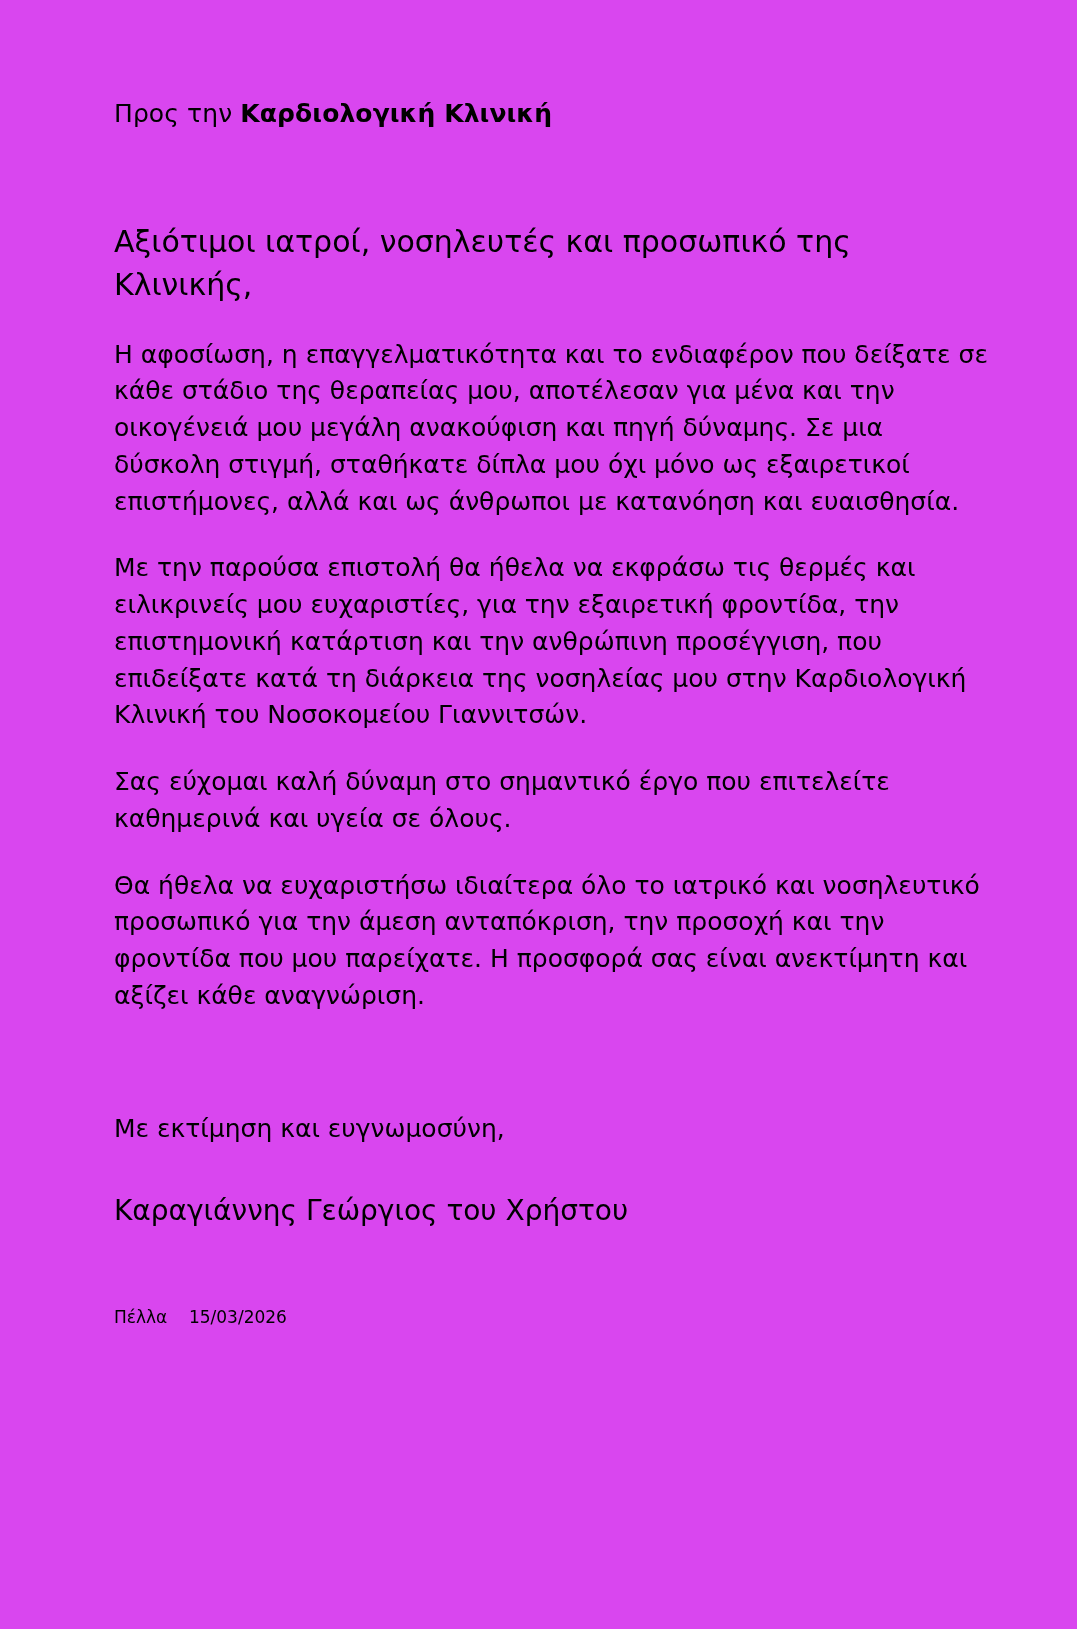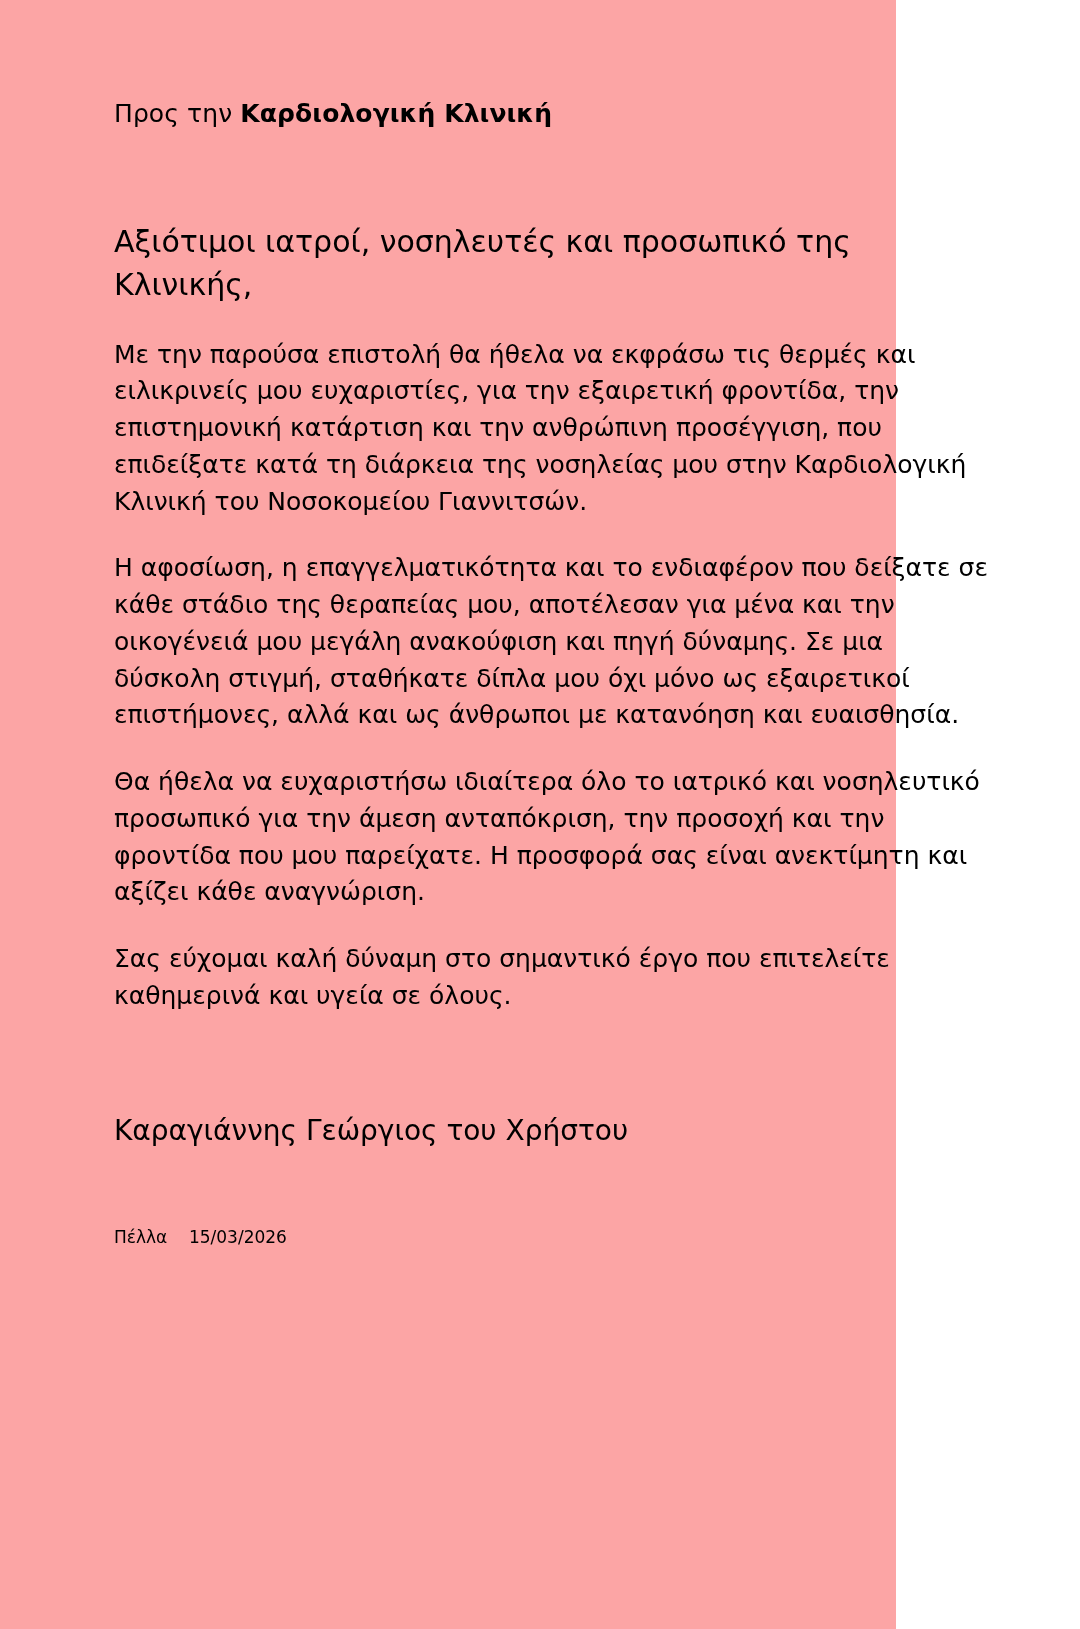--- a/index.html
+++ b/index.html
@@ -10,23 +10,23 @@
   }
   body {
     width: 1080px;
     height: 1629px;
     font-family: "DejaVu Sans", "Liberation Sans", sans-serif;
     color: #000000;
     -webkit-font-smoothing: antialiased;
   }
   .page {
     position: relative;
-    width: 896px;
+    width: 1077px;
     height: 1629px;
-    background: #fca5a5;
+    background: #d946ef;
     box-sizing: border-box;
     padding: 96px 96px 0 114px;
   }
   .letter {
     width: 880px;
   }
   .addressee {
     font-size: 25px;
     line-height: 1.42;
     margin: 0 0 0 0;
@@ -87,25 +87,26 @@
 
     <div class="addressee">
       <span class="line"><span>Προς την </span><span class="strong">Καρδιολογική Κλινική</span></span>
     </div>
 
     <div class="spacer-after-address"></div>
 
     <p class="greeting">Αξιότιμοι ιατροί, νοσηλευτές και προσωπικό της Κλινικής,</p>
 
     <div class="body-block">
+      <p class="para">Η αφοσίωση, η επαγγελματικότητα και το ενδιαφέρον που δείξατε σε κάθε στάδιο της θεραπείας μου, αποτέλεσαν για μένα και την οικογένειά μου μεγάλη ανακούφιση και πηγή δύναμης. Σε μια δύσκολη στιγμή, σταθήκατε δίπλα μου όχι μόνο ως εξαιρετικοί επιστήμονες, αλλά και ως άνθρωποι με κατανόηση και ευαισθησία.</p>
       <p class="para">Με την παρούσα επιστολή θα ήθελα να εκφράσω τις θερμές και ειλικρινείς μου ευχαριστίες, για την εξαιρετική φροντίδα, την επιστημονική κατάρτιση και την ανθρώπινη προσέγγιση, που επιδείξατε κατά τη διάρκεια της νοσηλείας μου στην Καρδιολογική Κλινική του Νοσοκομείου Γιαννιτσών.</p>
-      <p class="para">Η αφοσίωση, η επαγγελματικότητα και το ενδιαφέρον που δείξατε σε κάθε στάδιο της θεραπείας μου, αποτέλεσαν για μένα και την οικογένειά μου μεγάλη ανακούφιση και πηγή δύναμης. Σε μια δύσκολη στιγμή, σταθήκατε δίπλα μου όχι μόνο ως εξαιρετικοί επιστήμονες, αλλά και ως άνθρωποι με κατανόηση και ευαισθησία.</p>
+      <p class="para">Σας εύχομαι καλή δύναμη στο σημαντικό έργο που επιτελείτε καθημερινά και υγεία σε όλους.</p>
       <p class="para">Θα ήθελα να ευχαριστήσω ιδιαίτερα όλο το ιατρικό και νοσηλευτικό προσωπικό για την άμεση ανταπόκριση, την προσοχή και την φροντίδα που μου παρείχατε. Η προσφορά σας είναι ανεκτίμητη και αξίζει κάθε αναγνώριση.</p>
-      <p class="para">Σας εύχομαι καλή δύναμη στο σημαντικό έργο που επιτελείτε καθημερινά και υγεία σε όλους.</p>
     </div>
 
     <div class="sign-block">
+      <p class="sign-line">Με εκτίμηση και ευγνωμοσύνη,</p>
       <p class="sign-name">Καραγιάννης Γεώργιος του Χρήστου</p>
       <p class="place-date">Πέλλα    15/03/2026</p>
     </div>
 
   </div>
 </div>
 
 </body></html>

